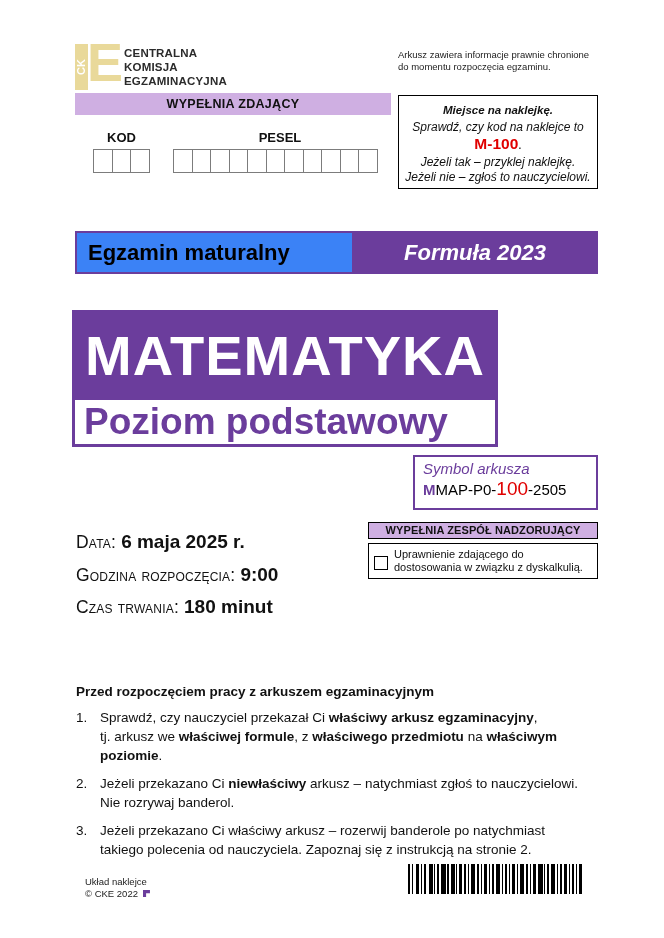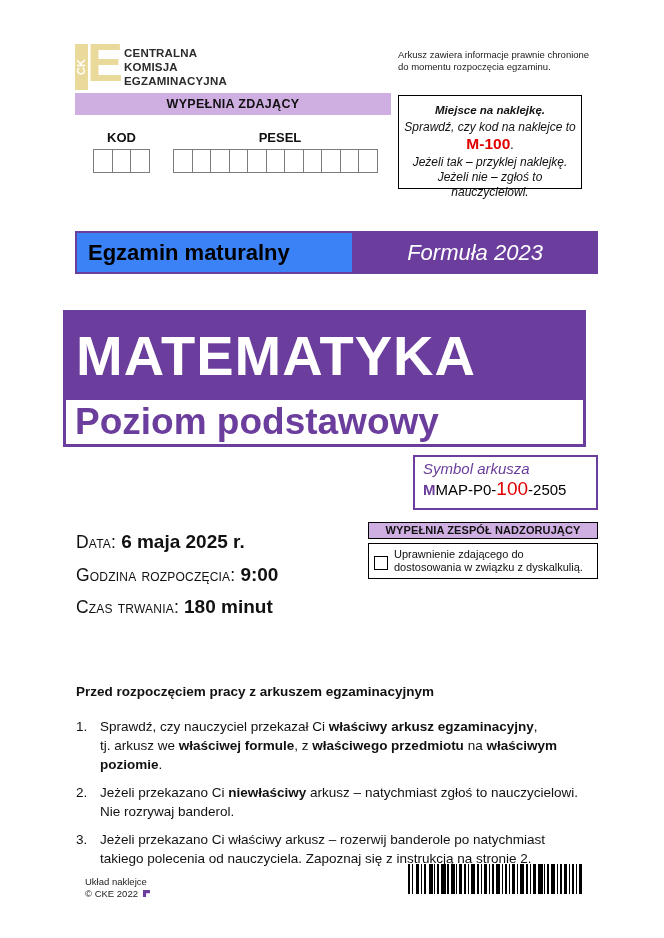--- a/index.html
+++ b/index.html
@@ -28,37 +28,37 @@
   .bar-candidate{position:absolute;left:75px;top:93px;width:316px;height:22px;font-size:12.5px;line-height:22px;letter-spacing:.3px;}
   .kod-label{position:absolute;left:93px;top:130px;width:57px;text-align:center;font-weight:bold;font-size:13px;}
   .pesel-label{position:absolute;left:173px;top:130px;width:214px;text-align:center;font-weight:bold;font-size:13px;}
   .cells{position:absolute;top:149px;display:flex;}
   .cells-kod{left:93px;}
   .cells-pesel{left:173px;}
   .cell{width:19.5px;height:24px;background:#fff;border:1px solid #7c7c7c;margin-left:-1px;}
   .cell:first-child{margin-left:0;}
 
   
-  .sticker{position:absolute;left:398px;top:95px;width:184px;height:94px;border:1px solid #000;
+  .sticker{position:absolute;left:398px;top:95px;width:200px;height:94px;border:1px solid #000;
     text-align:center;padding-top:7px;font-size:12px;font-style:italic;line-height:15px;}
   .sticker .t{font-weight:bold;font-size:11.5px;margin-bottom:2px;}
   .sticker .code-line{font-style:normal;margin:1px 0 2px;}
   .sticker .code{color:var(--red);font-weight:bold;font-size:15.5px;}
   .sticker .dot{font-size:12px;color:#000;}
 
   
   .exam-bar{position:absolute;left:75px;top:231px;width:523px;height:43px;display:flex;
     border:2px solid var(--purple);background:var(--purple);}
   .exam-left{width:277px;background:#3b82f6;border-right:2px solid var(--purple);display:flex;align-items:center;
     padding-left:11px;font-weight:bold;font-size:22px;color:#000;}
   .exam-right{flex:1;display:flex;align-items:center;justify-content:center;color:#fff;
-    font-weight:normal;font-style:italic;font-size:22px;}
-
-  
-  .title-block{position:absolute;left:63px;top:310px;width:523px;border:3px solid var(--purple);}
+    font-weight:bold;font-style:italic;font-size:22px;}
+
+  
+  .title-block{position:absolute;left:72px;top:310px;width:426px;border:3px solid var(--purple);}
   .subject-band{background:var(--purple);height:84px;display:flex;align-items:center;padding-left:10px;
     color:#fff;font-weight:bold;font-size:56px;letter-spacing:1px;}
   .level-band{background:#fff;height:47px;border-top:3px solid var(--purple);display:flex;align-items:center;
     padding-left:9px;color:var(--purple);font-weight:bold;font-size:37px;}
 
   
   .symbol-box{position:absolute;left:413px;top:455px;width:185px;height:55px;border:2px solid var(--purple);
     padding:3px 8px 0;}
   .symbol-label{color:var(--purple);font-style:italic;font-size:15px;margin-bottom:1px;}
   .symbol-code{font-size:15px;color:#000;display:flex;align-items:baseline;}
@@ -73,21 +73,21 @@
 
   
   .supervisors{position:absolute;left:368px;top:522px;width:230px;}
   .supervisors .bar{border:1px solid #000;height:17px;font-size:11px;line-height:15px;letter-spacing:.1px;}
   .supervisors .box{margin-top:4px;border:1px solid #000;background:#fff;height:36px;display:flex;align-items:center;padding:0 5px;}
   .checkbox{width:14px;height:14px;border:1.5px solid #000;background:#fff;flex:0 0 auto;margin-right:6px;margin-top:4px;}
   .supervisors .box-text{font-size:11px;line-height:13px;}
 
   
   .instructions{position:absolute;left:76px;top:682px;width:527px;font-size:13.5px;line-height:19px;}
-  .instr-heading{font-weight:bold;margin-bottom:16px;}
+  .instr-heading{font-weight:bold;margin-bottom:7px;}
   .instr-item{display:flex;margin-bottom:9px;}
   .instr-num{width:24px;flex:0 0 auto;}
   .instr-text{flex:1;}
 
   
   .credit{position:absolute;left:85px;top:876px;font-size:9.5px;line-height:12px;color:#222;}
   .corner-mark{display:inline-block;width:7px;height:7px;background:var(--purple);margin-left:5px;
     clip-path:polygon(0 0,100% 0,100% 45%,45% 45%,45% 100%,0 100%);}
   .barcode{position:absolute;left:408px;top:864px;}
 </style>

